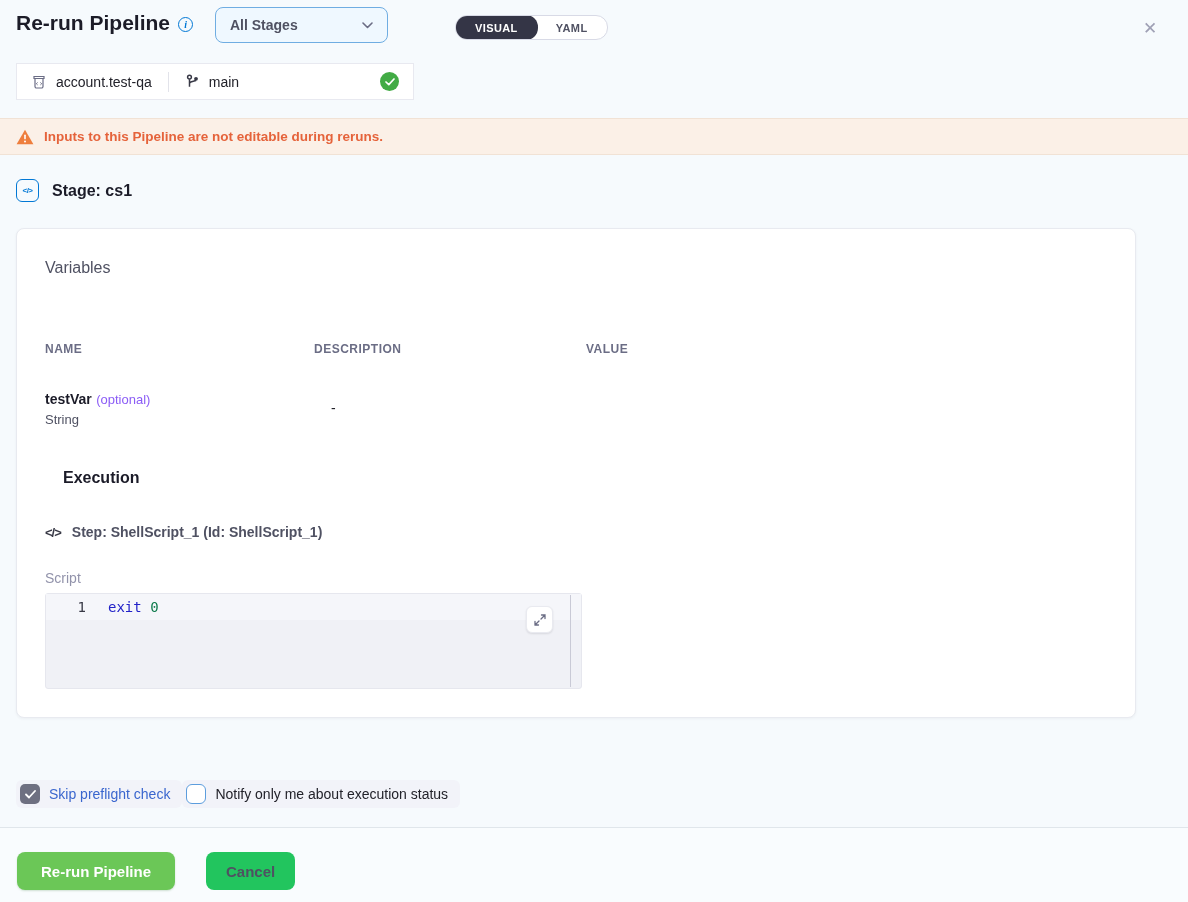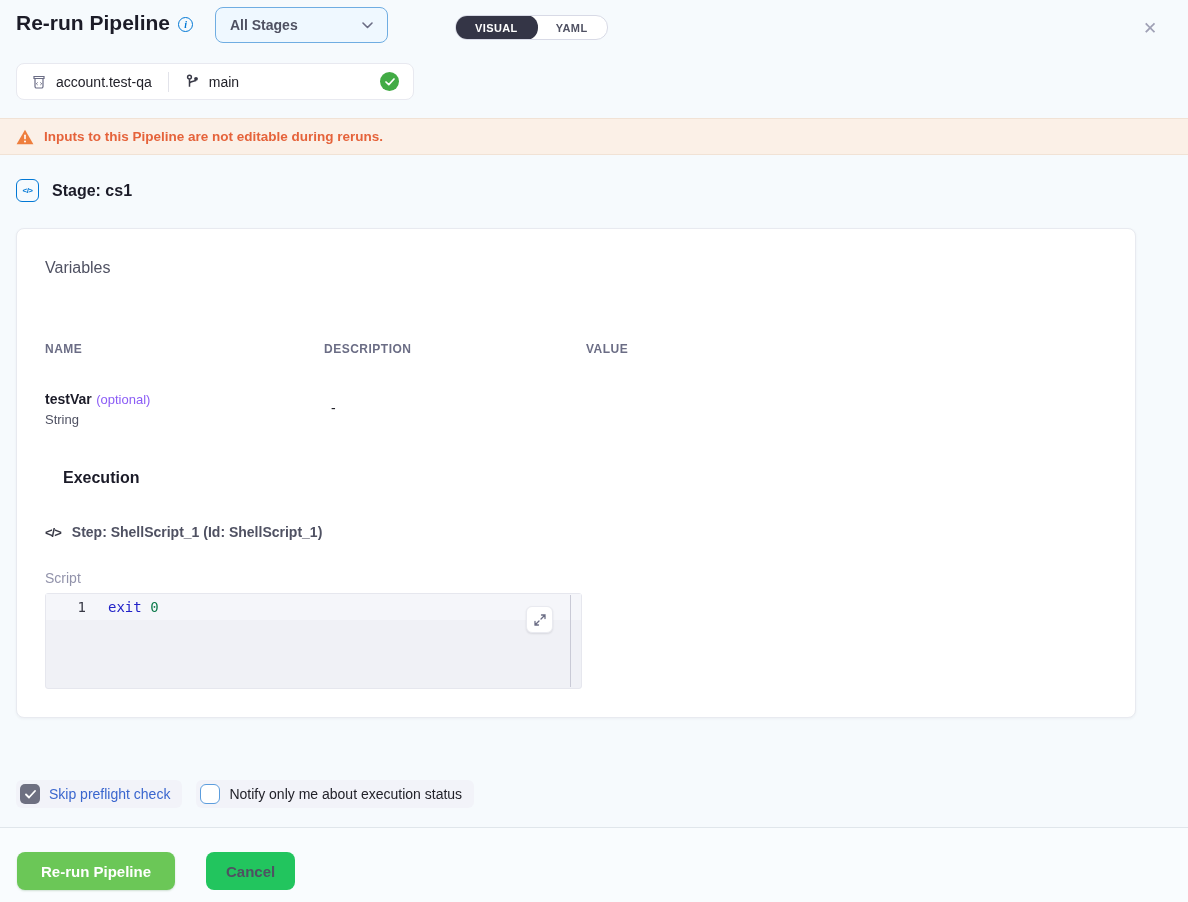--- a/index.html
+++ b/index.html
@@ -45,21 +45,21 @@
   }
   .close-btn {
     position:absolute; left:1138px; top:16px; width:24px; height:24px;
     display:flex; align-items:center; justify-content:center;
     font-size:17px; color:#9fa0b5; cursor:pointer;
   }
 
   
   .git-card {
     position:absolute; left:16px; top:63px; width:398px; height:37px;
-    background:#ffffff; border:1px solid #e8e9f0; border-radius:8px;
+    background:#ffffff; border:1px solid #e8e9f0; border-radius:0;
     display:flex; align-items:center; padding:0 14px;
   }
   .git-card .label { font-size:14px; color:#22222a; margin-left:9px; }
   .v-divider { width:1px; height:20px; background:#e2e3ea; margin:0 16px; }
   .repo-icon, .branch-icon { display:inline-flex; }
   .check-circle {
     margin-left:auto; width:19px; height:19px; border-radius:50%;
     background:#42ab45; display:flex; align-items:center; justify-content:center;
   }
 
@@ -87,21 +87,21 @@
   .main-card {
     position:absolute; left:16px; top:228px; width:1120px; height:490px;
     background:#ffffff; border:1px solid #e8eaf0; border-radius:8px;
     box-shadow:0 1px 3px rgba(40,41,61,0.05);
   }
   .variables-title { position:absolute; left:28px; top:30px; font-size:16px; font-weight:500; color:#4f5162; }
   .col-header {
     position:absolute; top:113px; font-size:12px; font-weight:700;
     letter-spacing:0.5px; color:#6b6d85;
   }
-  .col-name { left:28px; } .col-desc { left:307px; } .col-value { left:569px; }
+  .col-name { left:28px; } .col-desc { left:297px; } .col-value { left:569px; }
   .var-name-cell { position:absolute; left:28px; top:160px; line-height:20px; }
   .var-name { font-size:14px; font-weight:700; color:#1b1b28; }
   .var-optional { font-size:13px; font-weight:400; color:#8b5cf6; }
   .var-type { font-size:13px; color:#4f5162; }
   .var-desc { position:absolute; left:314px; top:171px; font-size:14px; color:#22222a; }
   .value-input-wrap {
     position:absolute; left:569px; top:160px; width:473px; height:39px;
     background:#fafbfd; border:1px solid #dcdde8; border-radius:6px;
     display:flex; align-items:stretch; overflow:hidden;
   }
@@ -133,21 +133,21 @@
   .tok-number { color:#0f7b4d; }
   .editor-scrollbar { position:absolute; top:1px; bottom:1px; right:10px; width:1px; background:#c9cad6; }
   .expand-btn {
     position:absolute; top:12px; right:28px; width:27px; height:27px;
     background:#ffffff; border:1px solid #e9eaf0; border-radius:6px;
     box-shadow:0 1px 2px rgba(40,41,61,0.12);
     display:flex; align-items:center; justify-content:center; cursor:pointer;
   }
 
   
-  .options-row { position:absolute; left:16px; top:780px; display:flex; gap:14px; }
+  .options-row { position:absolute; left:16px; top:780px; display:flex; }
   .option-pill {
     display:flex; align-items:center; gap:9px;
     background:#f2f3f9; border-radius:6px; padding:4px 12px 4px 4px; cursor:pointer;
   }
   .checkbox { width:20px; height:20px; border-radius:5px; display:flex; align-items:center; justify-content:center; }
   .checkbox.checked { background:#6e7081; }
   .checkbox.unchecked { background:#ffffff; border:1px solid #5c9ddd; border-radius:6px; }
   .option-label-link { font-size:14px; font-weight:500; color:#3a66ce; }
   .option-label-plain { font-size:14px; font-weight:500; color:#22222a; }
 

